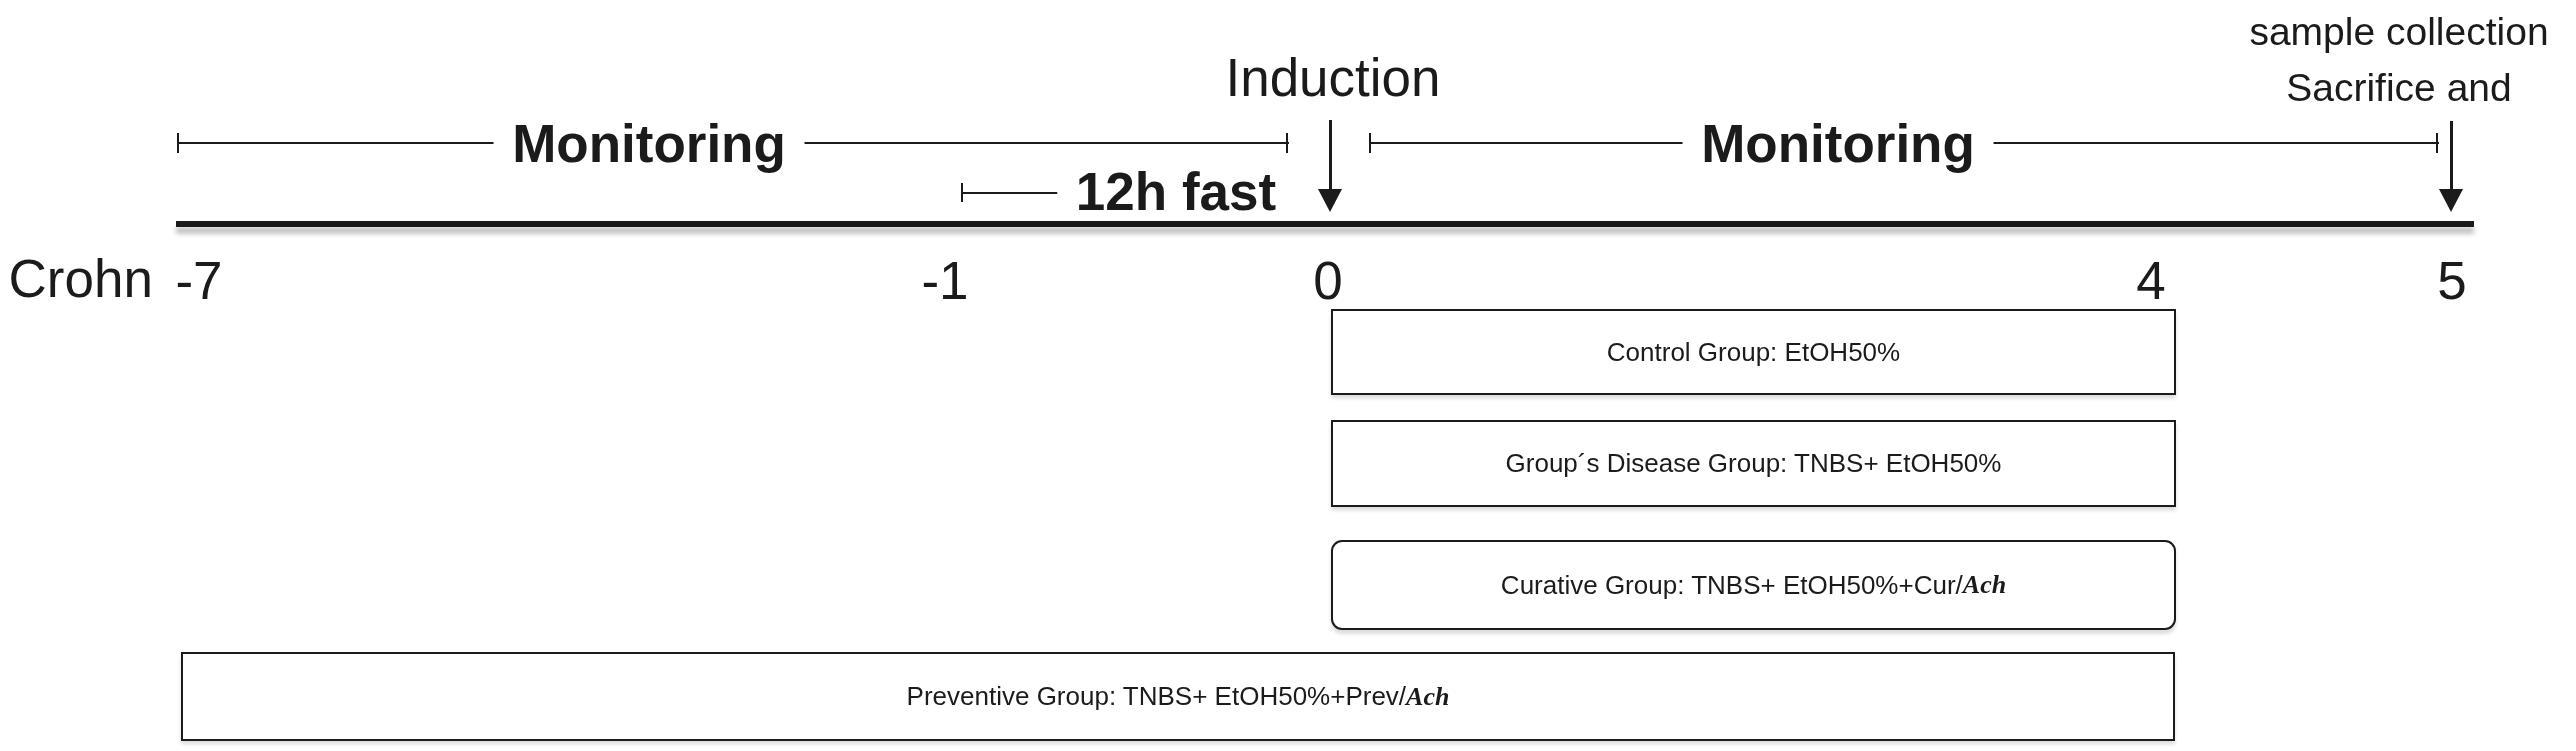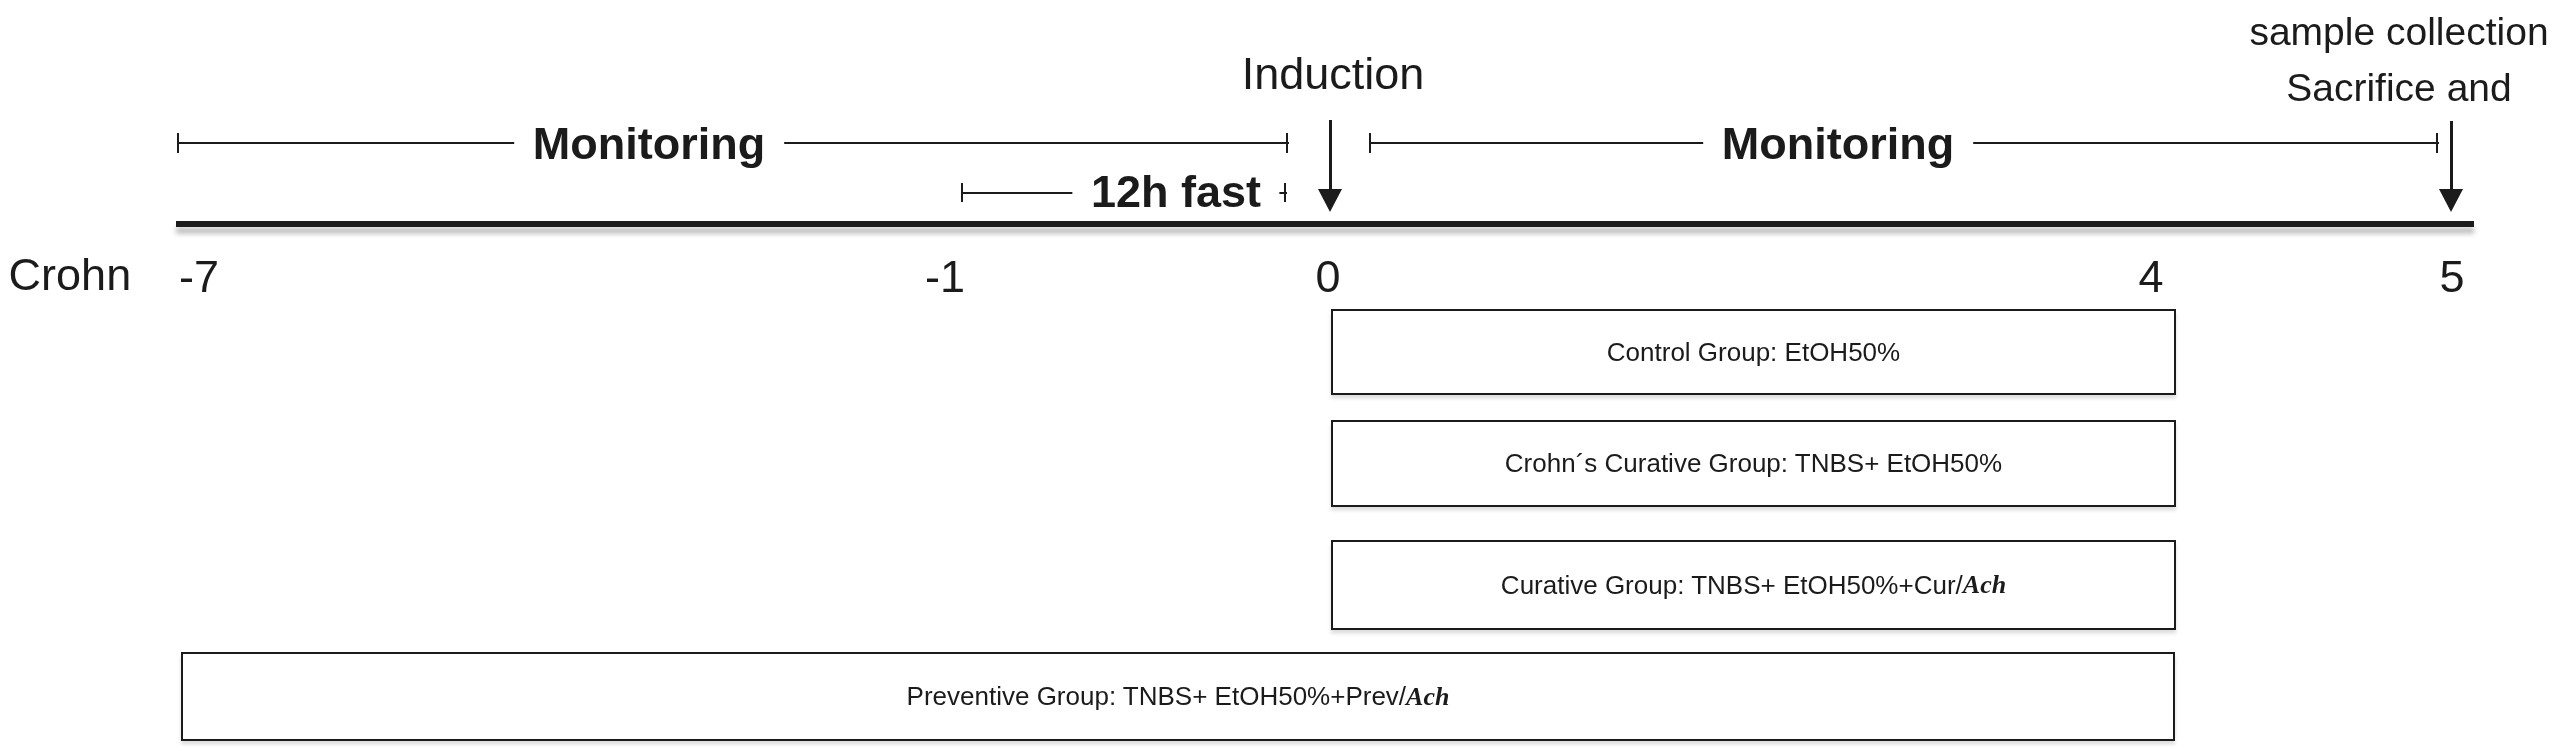--- a/index.html
+++ b/index.html
@@ -8,21 +8,21 @@
   }
   html,body{margin:0;padding:0;background:var(--paper);}
   #figure{
     position:relative;
     width:2576px;height:752px;
     background:var(--paper);
     overflow:hidden;
     font-family:"Liberation Sans","DejaVu Sans",sans-serif;
     color:var(--ink);
   }
-  .txt{position:absolute;white-space:nowrap;font-size:45px;line-height:1.1;color:var(--ink);}
+  .txt{position:absolute;white-space:nowrap;font-size:53px;line-height:1.1;color:var(--ink);}
   .cx{transform:translateX(-50%);}              
   .on-line{transform:translate(-50%,-50%);background:var(--paper);padding:0 18.6px;font-weight:bold;}
   .hline{position:absolute;background:var(--ink);height:2.1px;}
   .tick{position:absolute;background:var(--ink);width:2.1px;height:20px;}
   .vline{position:absolute;background:var(--ink);width:2.9px;}
   .arrowhead{
     position:absolute;width:0;height:0;
     border-left:12px solid transparent;
     border-right:12px solid transparent;
     border-top:23px solid var(--ink);
@@ -84,25 +84,25 @@
   <div class="txt cx" style="left:1328px;top:252px;">0</div>
   <div class="txt cx" style="left:2151px;top:252px;">4</div>
   <div class="txt cx" style="left:2452px;top:252px;">5</div>
 
   <div class="gbox" style="left:1331px;top:309px;width:845px;height:86px;">
     <span>Control Group: EtOH50%</span>
       <span class="it"></span>
   </div>
 
   <div class="gbox" style="left:1331px;top:420px;width:845px;height:87px;">
-    <span>Crohn´s Curative Group: TNBS+ EtOH50%</span>
+    <span>Group´s Disease Group: TNBS+ EtOH50%</span>
       <span class="it"></span>
   </div>
 
-  <div class="gbox" style="left:1331px;top:540px;width:845px;height:90px;">
+  <div class="gbox" style="left:1331px;top:540px;width:845px;height:90px;border-radius:11px;">
     <span>Curative Group: TNBS+ EtOH50%+Cur/</span>
       <span class="it">Ach</span>
   </div>
 
   <div class="gbox" style="left:181px;top:652px;width:1994px;height:89px;">
     <span>Preventive Group: TNBS+ EtOH50%+Prev/</span>
       <span class="it">Ach</span>
   </div>
 
 </div>

